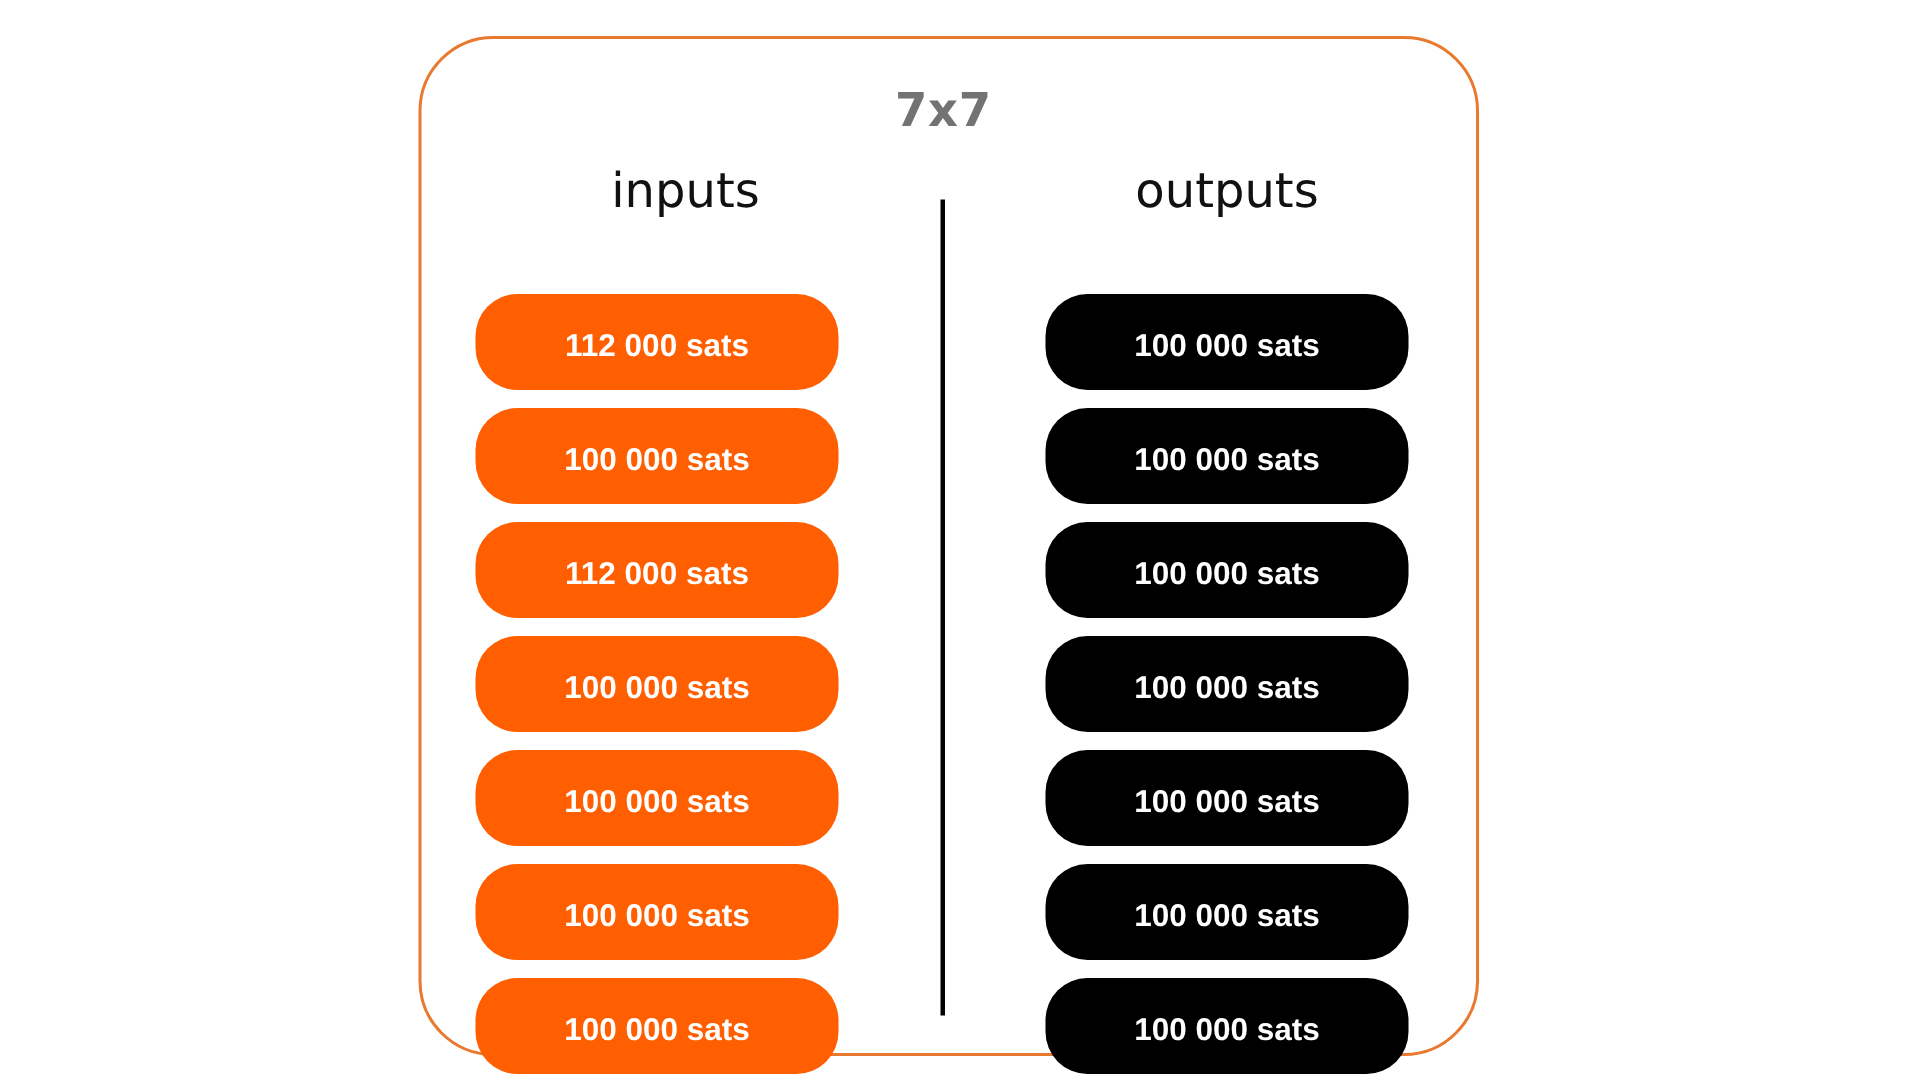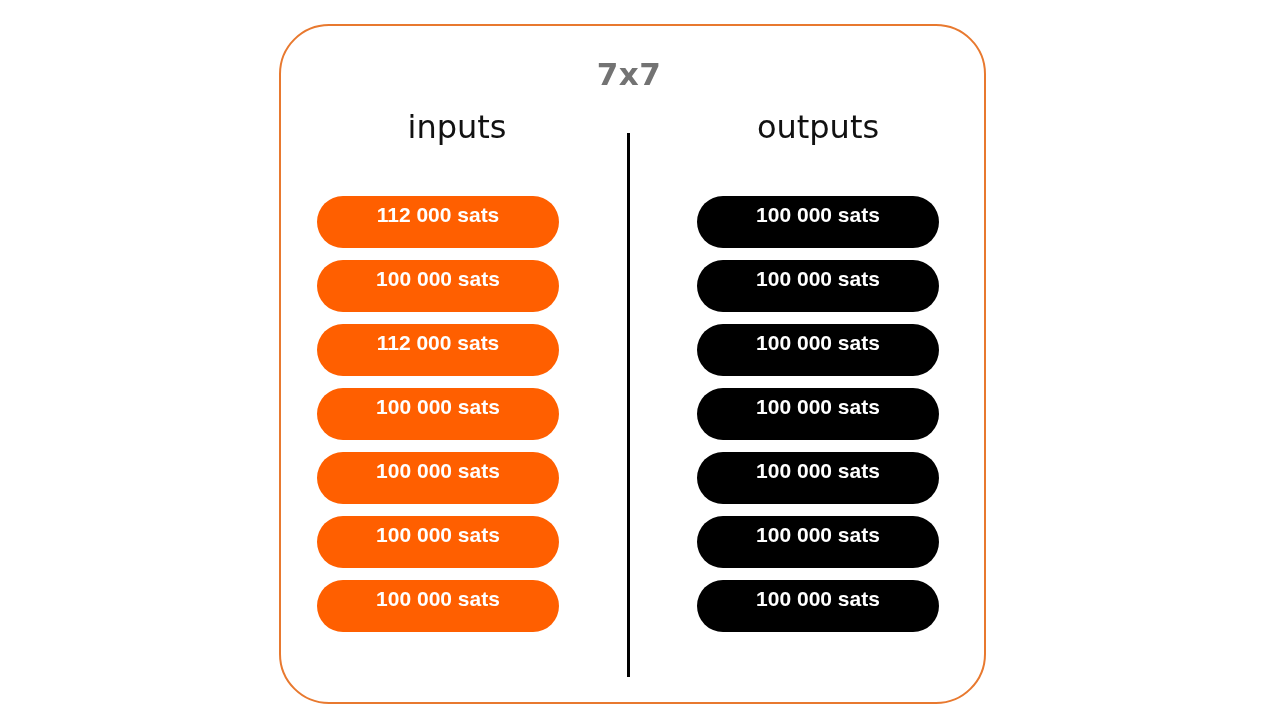--- a/index.html
+++ b/index.html
@@ -60,27 +60,27 @@
       top: 196px;
       width: 242px;
       display: flex;
       flex-direction: column;
       gap: 12px;
     }
     .pill-list.left { left: 317px; }
     .pill-list.right { left: 697px; }
     .pill {
       width: 242px;
-      height: 52px;
+      height: 64px;
       border-radius: 28px;
       display: flex;
       align-items: flex-start;
       justify-content: center;
       box-sizing: border-box;
-      padding-top: 7px;
+      padding-top: 23px;
       font-family: "Liberation Sans", sans-serif;
       font-weight: bold;
       font-size: 21px;
       color: #ffffff;
     }
     .pill.input { background: #FF5F00; }
     .pill.output { background: #000000; }
   </style>
 </head>
 <body>

